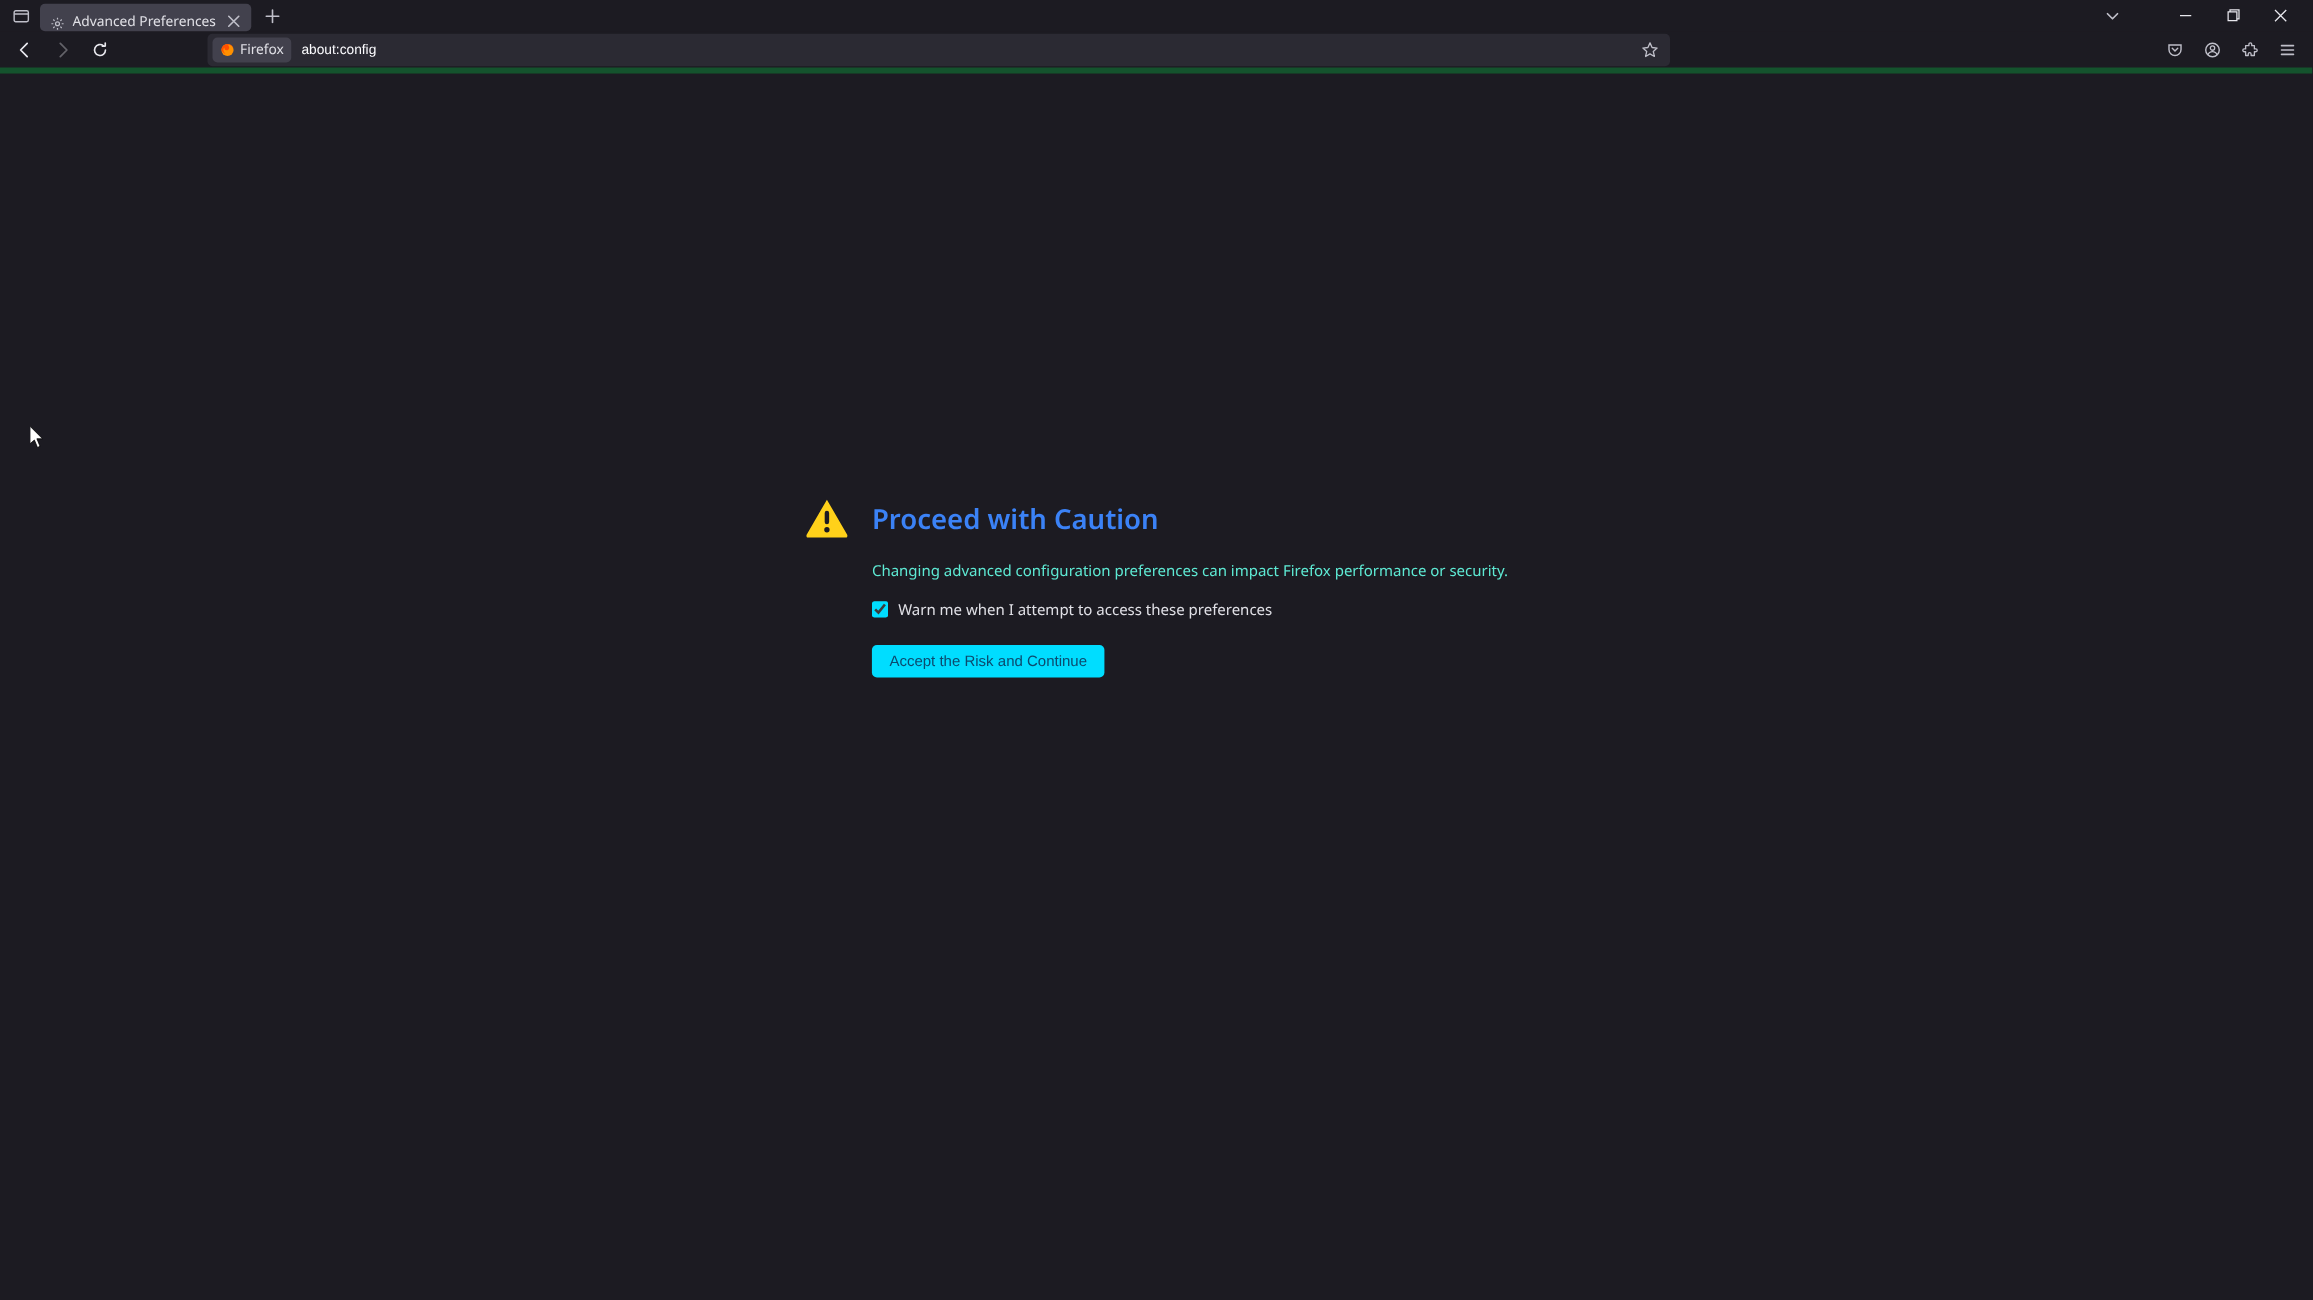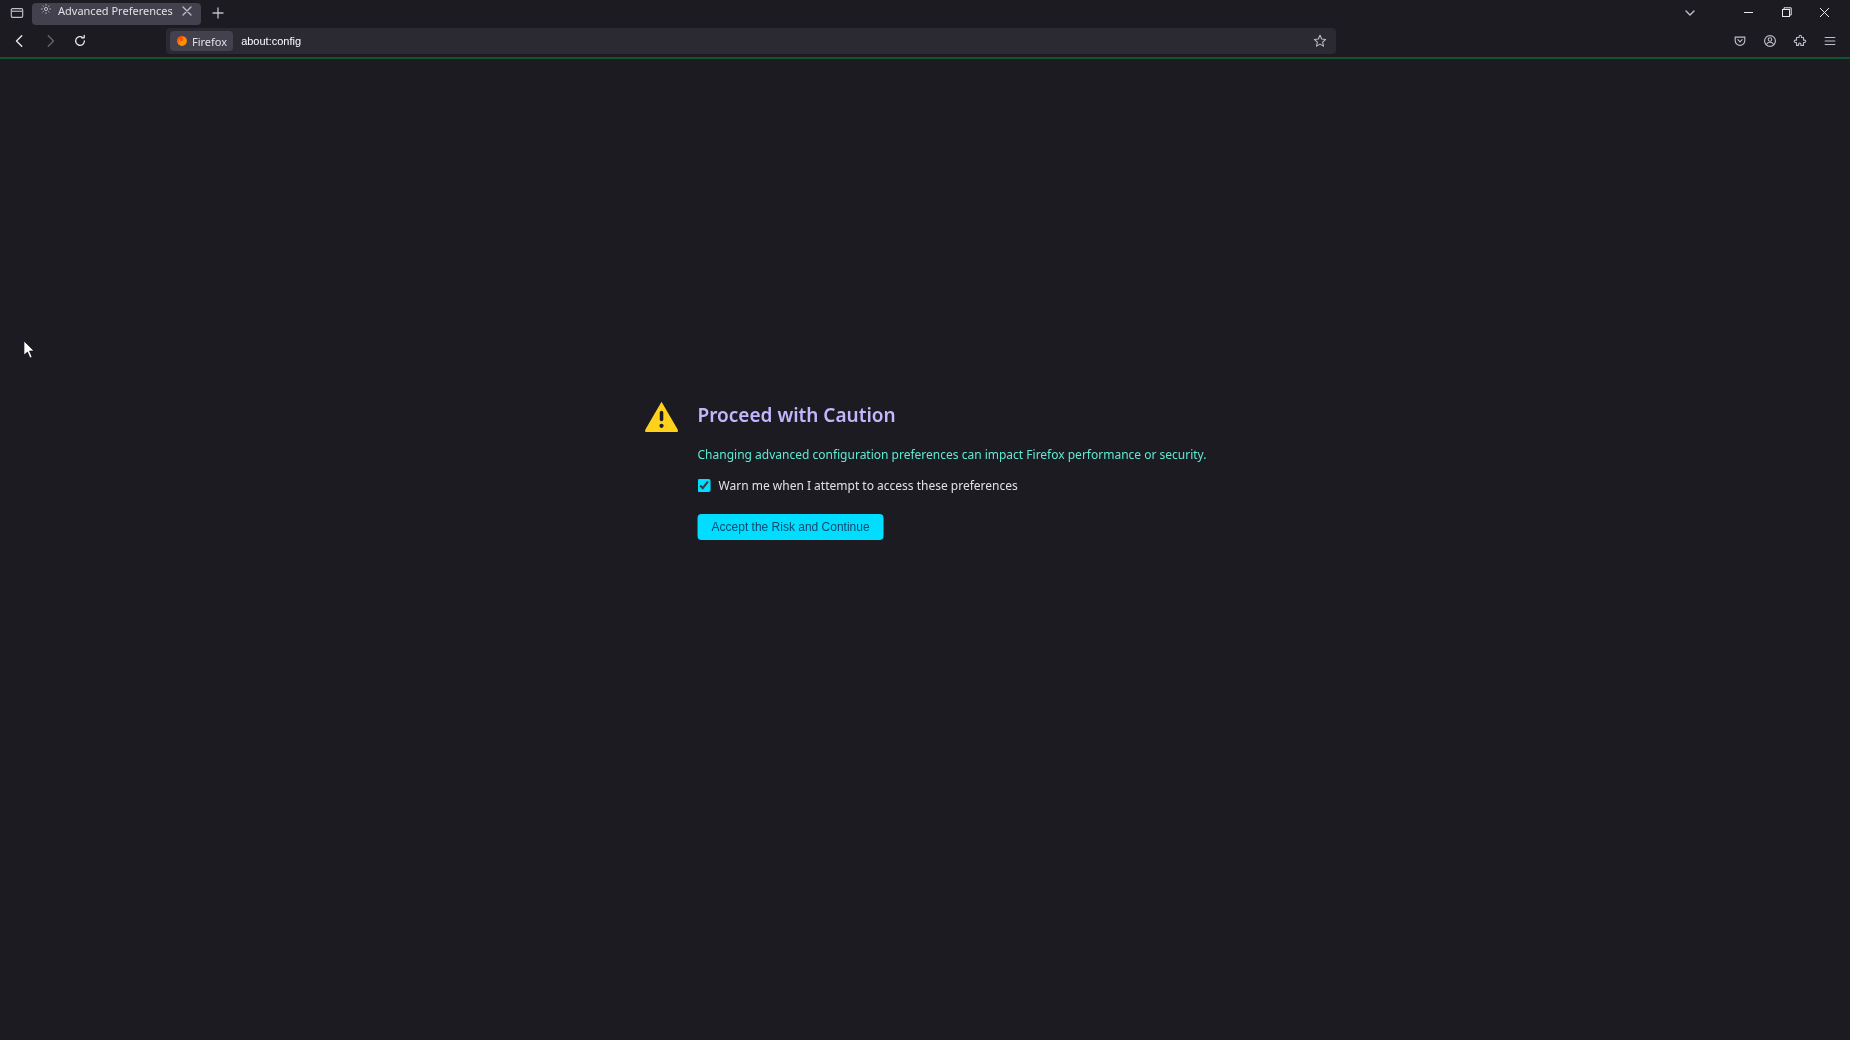--- a/index.html
+++ b/index.html
@@ -21,21 +21,21 @@
       background: #1c1b22;
       padding: 0 6px;
     }
     .recent-icon-btn {
       width: 22px; height: 22px;
       display: flex; align-items: center; justify-content: center;
       border-radius: 4px;
       margin-right: 4px;
     }
     .tab {
-      display: flex; align-items: flex-start;
+      display: flex; align-items: flex-end;
       background: #42414d;
       height: 22px;
       border-radius: 4px;
       padding: 0 6px 0 8px;
       margin-top: 2px;
       min-width: 126px;
       gap: 6px;
     }
     .tab-title {
       font-size: 11px;
@@ -62,21 +62,21 @@
       display: flex; align-items: center; justify-content: center;
     }
     .chevron-btn { margin-right: 30px; }
 
     
     .toolbar {
       height: 34px;
       display: flex;
       align-items: center;
       background: #1c1b22;
-      border-bottom: 2px solid #14532d;
+      border-bottom: 5px solid #14532d;
       padding: 0 6px;
       gap: 2px;
     }
     .nav-btn {
       width: 28px; height: 28px;
       display: flex; align-items: center; justify-content: center;
       border-radius: 4px;
     }
     .nav-btn.disabled svg { opacity: .35; }
     .urlbar {
@@ -127,23 +127,23 @@
       left: 50%;
       top: 50%;
       transform: translate(-50%, -50%);
       display: flex;
       gap: 18px;
       align-items: flex-start;
       margin-top: -80px;
     }
     .warning-text-col { max-width: 560px; }
     .warning-title {
-      font-size: 19px;
+      font-size: 22px;
       font-weight: 600;
-      color: #c4b5fd;
+      color: #3b82f6;
       margin-bottom: 18px;
       margin-top: 2px;
     }
     .warning-desc {
       font-size: 12px;
       color: #5eead4;
       margin-bottom: 14px;
     }
     .warning-check-row {
       display: flex; align-items: center; gap: 8px;

